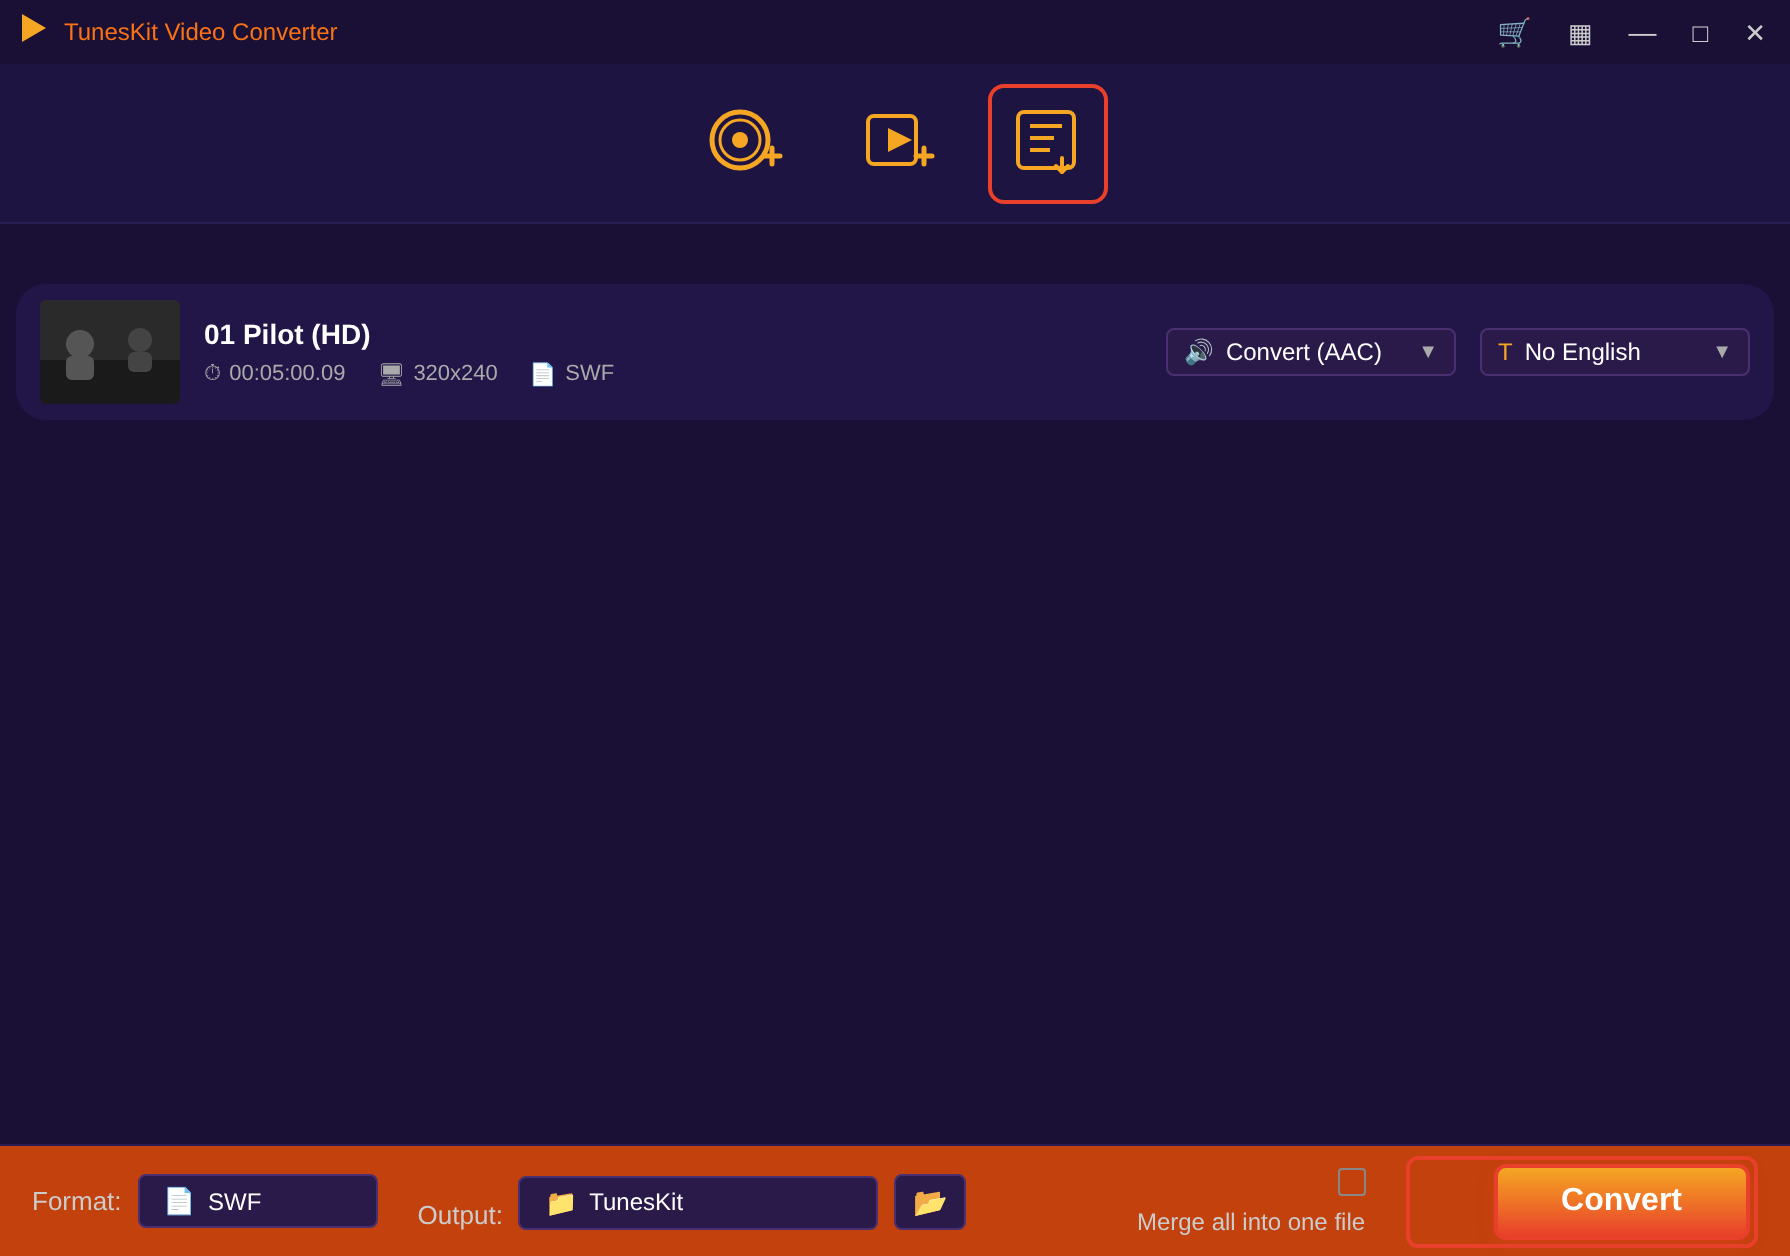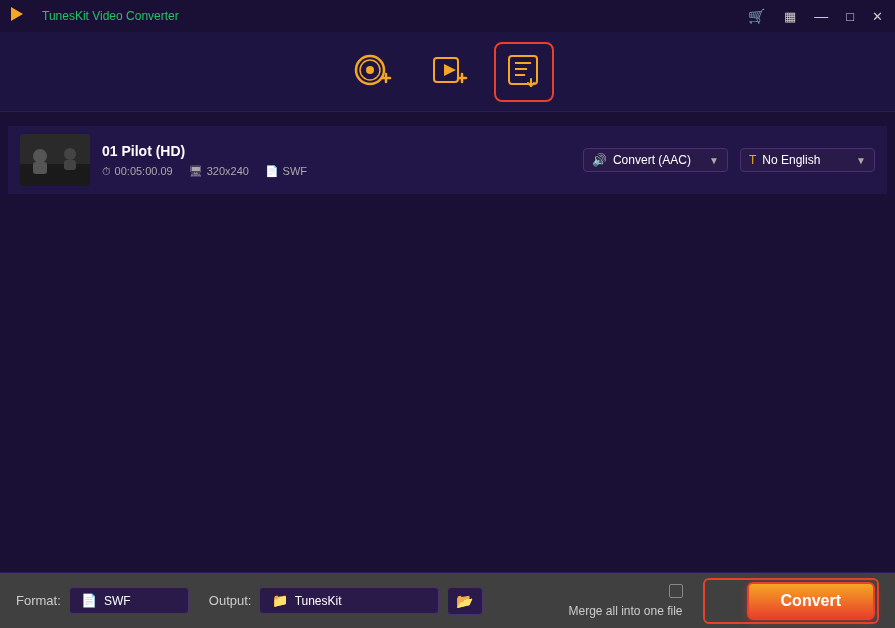--- a/index.html
+++ b/index.html
@@ -57,22 +57,22 @@
       padding: 10px 0;
       overflow: hidden;
     }
 
     
     #video-item {
       display: flex;
       align-items: center;
       padding: 8px 12px;
       background: #221548;
-      margin: 4px 8px;
-      border-radius: 0;
+      margin: 20px 8px;
+      border-radius: 15px;
       gap: 12px;
     }
     .thumbnail {
       width: 70px;
       height: 52px;
       background: #333;
       border-radius: 3px;
       overflow: hidden;
       flex-shrink: 0;
       position: relative;
@@ -126,21 +126,21 @@
       font-size: 10px;
     }
 
     
     #bottom-bar {
       position: absolute;
       bottom: 0;
       left: 0;
       right: 0;
       height: 56px;
-      background: #404040;
+      background: #c2410c;
       border-top: 1px solid #2a1d55;
       display: flex;
       align-items: center;
       padding: 0 16px;
       gap: 20px;
     }
     .format-section {
       display: flex;
       align-items: center;
       gap: 8px;
@@ -154,21 +154,21 @@
       padding: 5px 12px;
       font-size: 12px;
       color: #fff;
       display: flex;
       align-items: center;
       gap: 6px;
       min-width: 120px;
     }
     .output-section {
       display: flex;
-      align-items: center;
+      align-items: flex-end;
       gap: 8px;
       font-size: 13px;
       color: #ccc;
     }
     .output-value {
       background: #2a1a4a;
       border: 1px solid #4a3070;
       border-radius: 4px;
       padding: 5px 12px;
       font-size: 12px;
@@ -225,21 +225,21 @@
   </style>
 </head>
 <body>
 
 <div id="title-bar">
   <div style="margin-right:6px;">
     <svg width="18" height="18" viewBox="0 0 18 18">
       <polygon points="3,2 15,9 3,16" fill="#f5a623"></polygon>
     </svg>
   </div>
-  <span style="font-size:12px;color:#22c55e;flex:1;margin-left:10px;">TunesKit Video Converter</span>
+  <span style="font-size:12px;color:#f97316;flex:1;">TunesKit Video Converter</span>
   <div style="display:flex;gap:18px;align-items:center;margin-right:4px;">
     <span style="color:#f5a623;font-size:14px;cursor:pointer;">🛒</span>
     <span style="color:#ccc;font-size:13px;cursor:pointer;">▦</span>
     <span style="color:#ccc;font-size:14px;cursor:pointer;">—</span>
     <span style="color:#ccc;font-size:13px;cursor:pointer;">□</span>
     <span style="color:#ccc;font-size:13px;cursor:pointer;">✕</span>
   </div>
 </div>
 
 <div id="toolbar">

